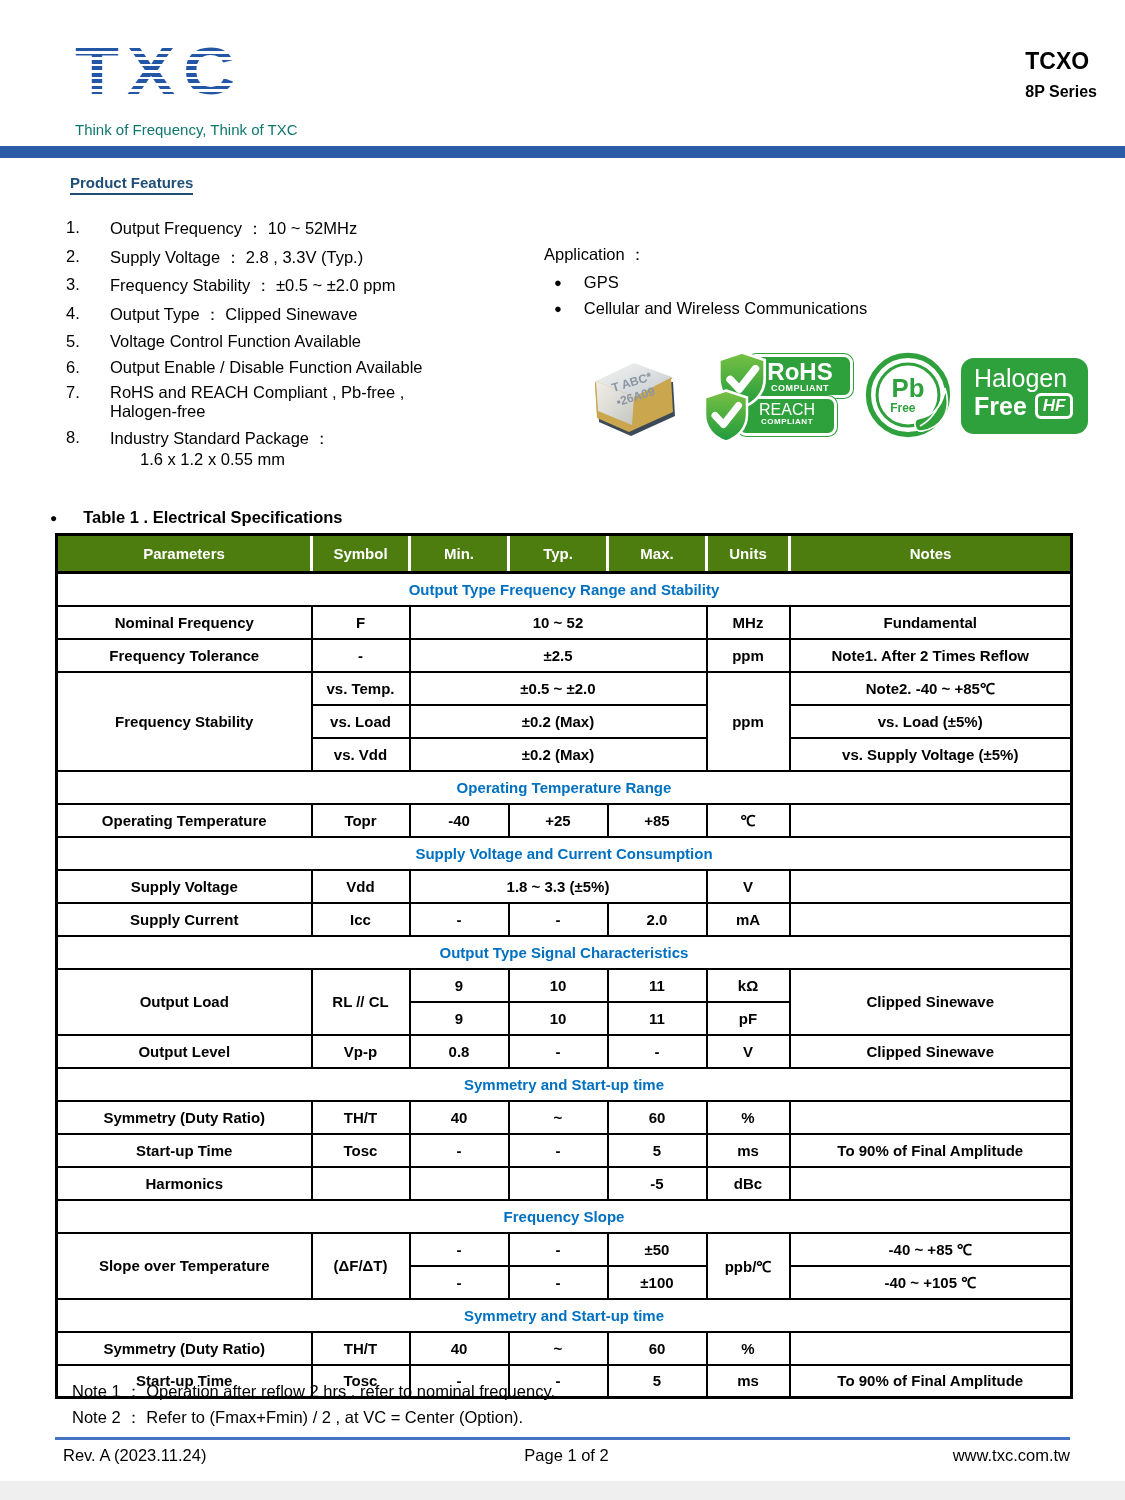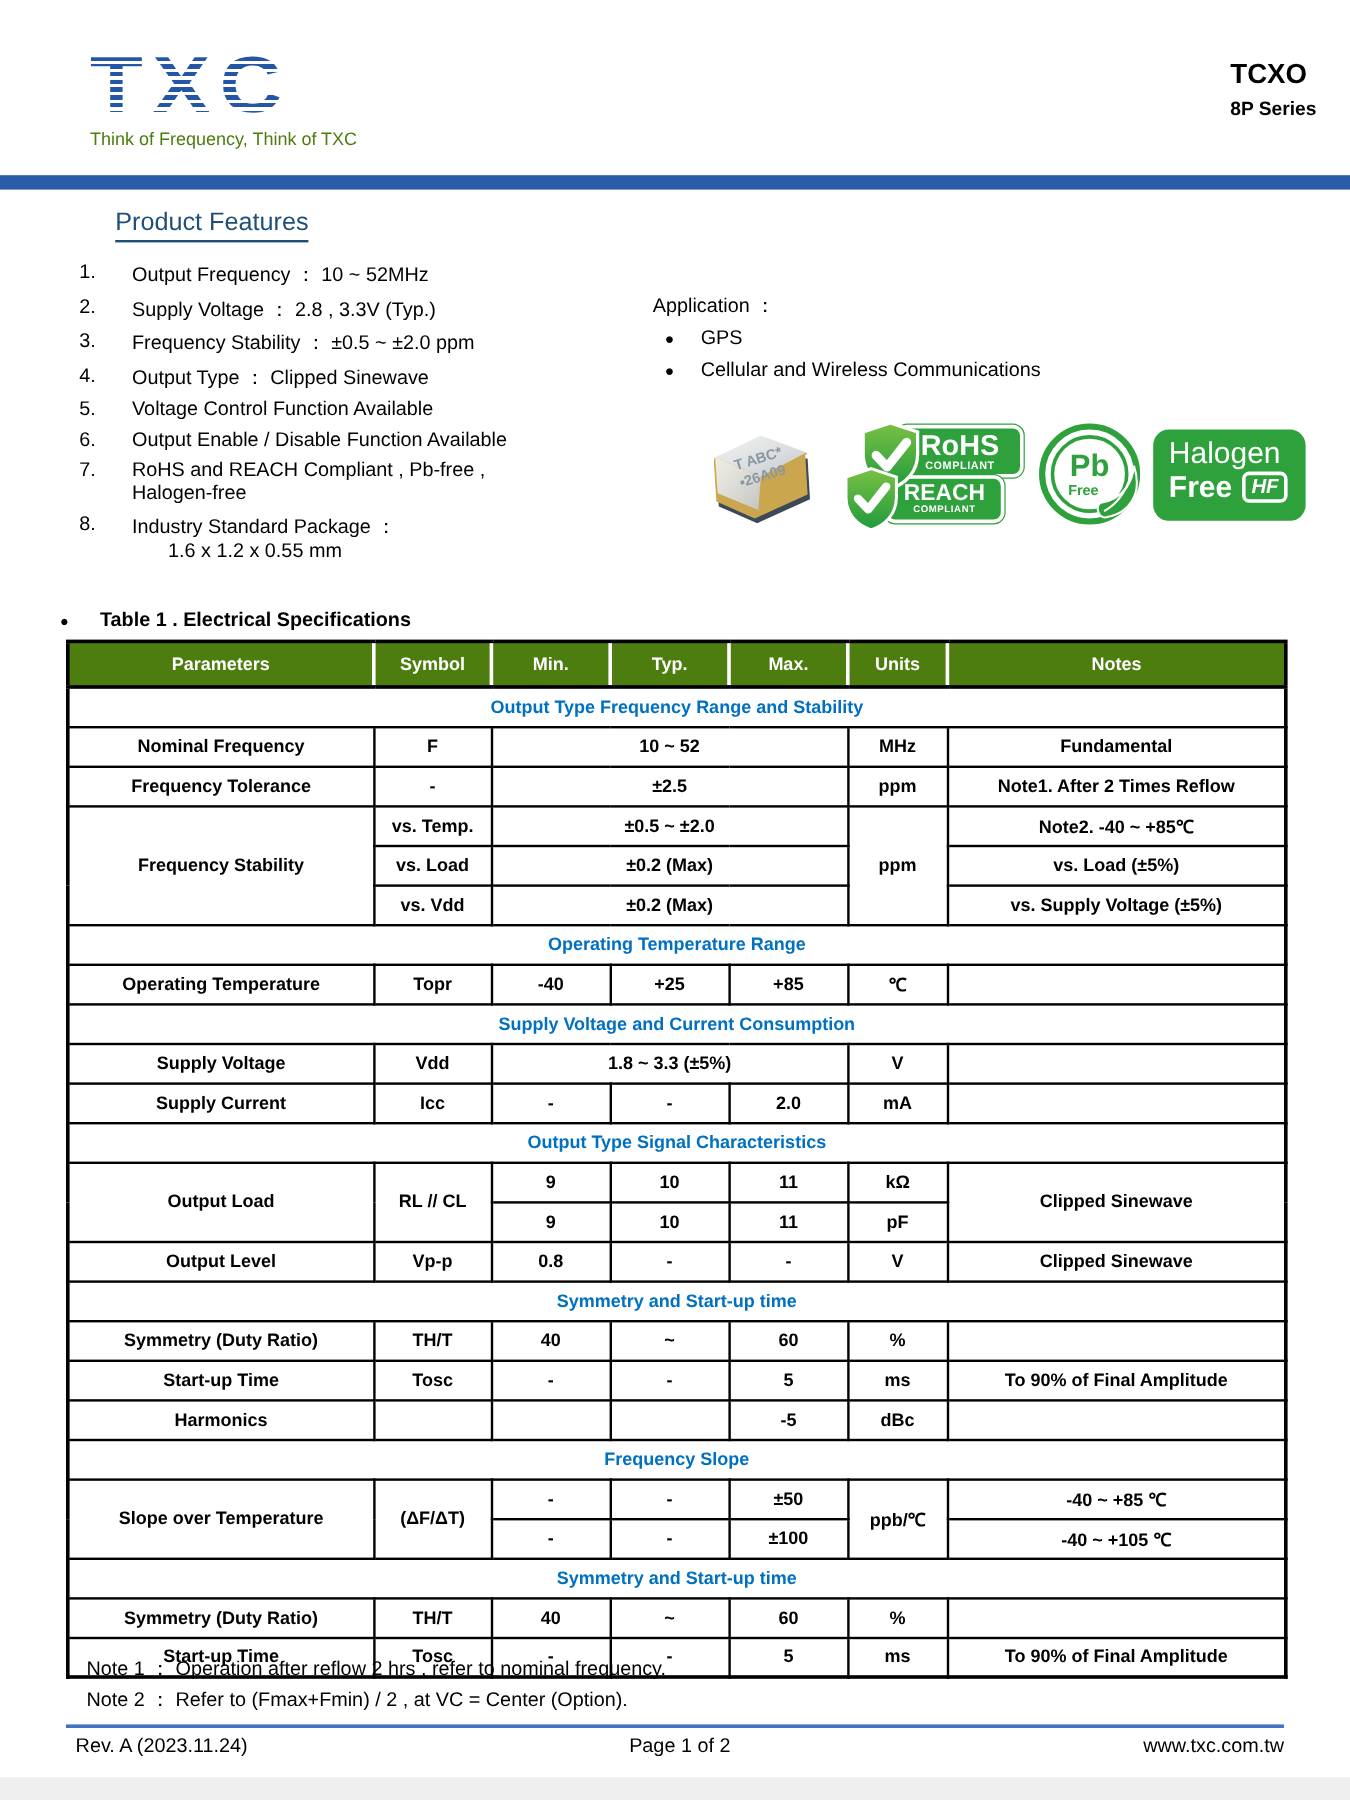--- a/index.html
+++ b/index.html
@@ -9,28 +9,28 @@
 
   
   .logo-block { position:absolute; left:75px; top:38px; }
   .txc-logo {
     font-weight:bold; font-size:72px; line-height:66px; letter-spacing:8px;
     color:#2456A6;
     background:repeating-linear-gradient(to bottom,#2456A6 0 4px,#ffffff 4px 7px);
     -webkit-background-clip:text; background-clip:text; -webkit-text-fill-color:transparent;
     transform:scaleY(0.92);
   }
-  .tagline { margin-top:4px; font-size:15px; color:#4d7c0f; }
+  .tagline { margin-top:17px; font-size:15px; color:#0f766e; }
   .header-right { position:absolute; right:28px; top:48px; text-align:left; }
   .hr-line1 { font-size:23px; font-weight:bold; }
   .hr-line2 { font-size:16px; font-weight:bold; margin-top:8px; }
   .top-bar { position:absolute; left:0; top:146px; width:1125px; height:12px; background:#2B5CA8; }
 
   
-  .pf-title { position:absolute; left:96px; top:174px; font-size:21px; font-weight:normal;
+  .pf-title { position:absolute; left:70px; top:174px; font-size:15px; font-weight:bold;
     color:#1F4E79; border-bottom:2px solid #1F4E79; padding-bottom:2px; }
   .features { position:absolute; left:66px; top:218px; width:480px; font-size:16.5px; }
   .feat-item { display:flex; margin-bottom:6.5px; }
   .feat-num { width:44px; flex:0 0 44px; }
   .feat-text { flex:1; }
   .feat-line2 { display:block; }
   .feat-line2.indent { padding-left:30px; }
 
   
   .application { position:absolute; left:544px; top:244px; font-size:16.5px; }
@@ -42,21 +42,21 @@
   .chip { position:absolute; left:0; top:6px; }
   .shield-cluster { position:absolute; left:118px; top:0; width:160px; height:92px; }
   .rohs-label { position:absolute; left:46px; top:4px; width:106px; height:44px;
     background:#2FA13C; border:3px solid #fff; border-radius:9px; color:#fff;
     text-align:center; line-height:1; box-shadow:0 0 0 1px #2FA13C; padding-top:3px; }
   .rohs-label .big { font-size:24px; font-weight:bold; }
   .rohs-label .small { font-size:9px; font-weight:bold; letter-spacing:0.5px; }
   .reach-label { position:absolute; left:36px; top:46px; width:100px; height:40px;
     background:#2FA13C; border:3px solid #fff; border-radius:9px; color:#fff;
     text-align:center; line-height:1; box-shadow:0 0 0 1px #2FA13C; padding-top:3px; }
-  .reach-label .big { font-size:19px; font-weight:bold; }
+  .reach-label .big { font-size:16px; font-weight:normal; }
   .reach-label .small { font-size:8px; font-weight:bold; letter-spacing:0.5px; }
   .shield { position:absolute; }
   .shield.s1 { left:14px; top:0px; }
   .shield.s2 { left:0px; top:38px; }
   .pb-badge { position:absolute; left:282px; top:2px; }
   .halogen { position:absolute; left:378px; top:8px; width:127px; height:76px;
     background:#2FA13C; border-radius:13px; color:#fff; padding:7px 0 0 13px; }
   .halogen .l1 { font-size:25px; line-height:26px; }
   .halogen .l2 { font-size:25px; font-weight:bold; line-height:30px; display:flex; align-items:center; }
   .hf-box { display:inline-block; margin-left:8px; border:3px solid #fff; border-radius:6px;

